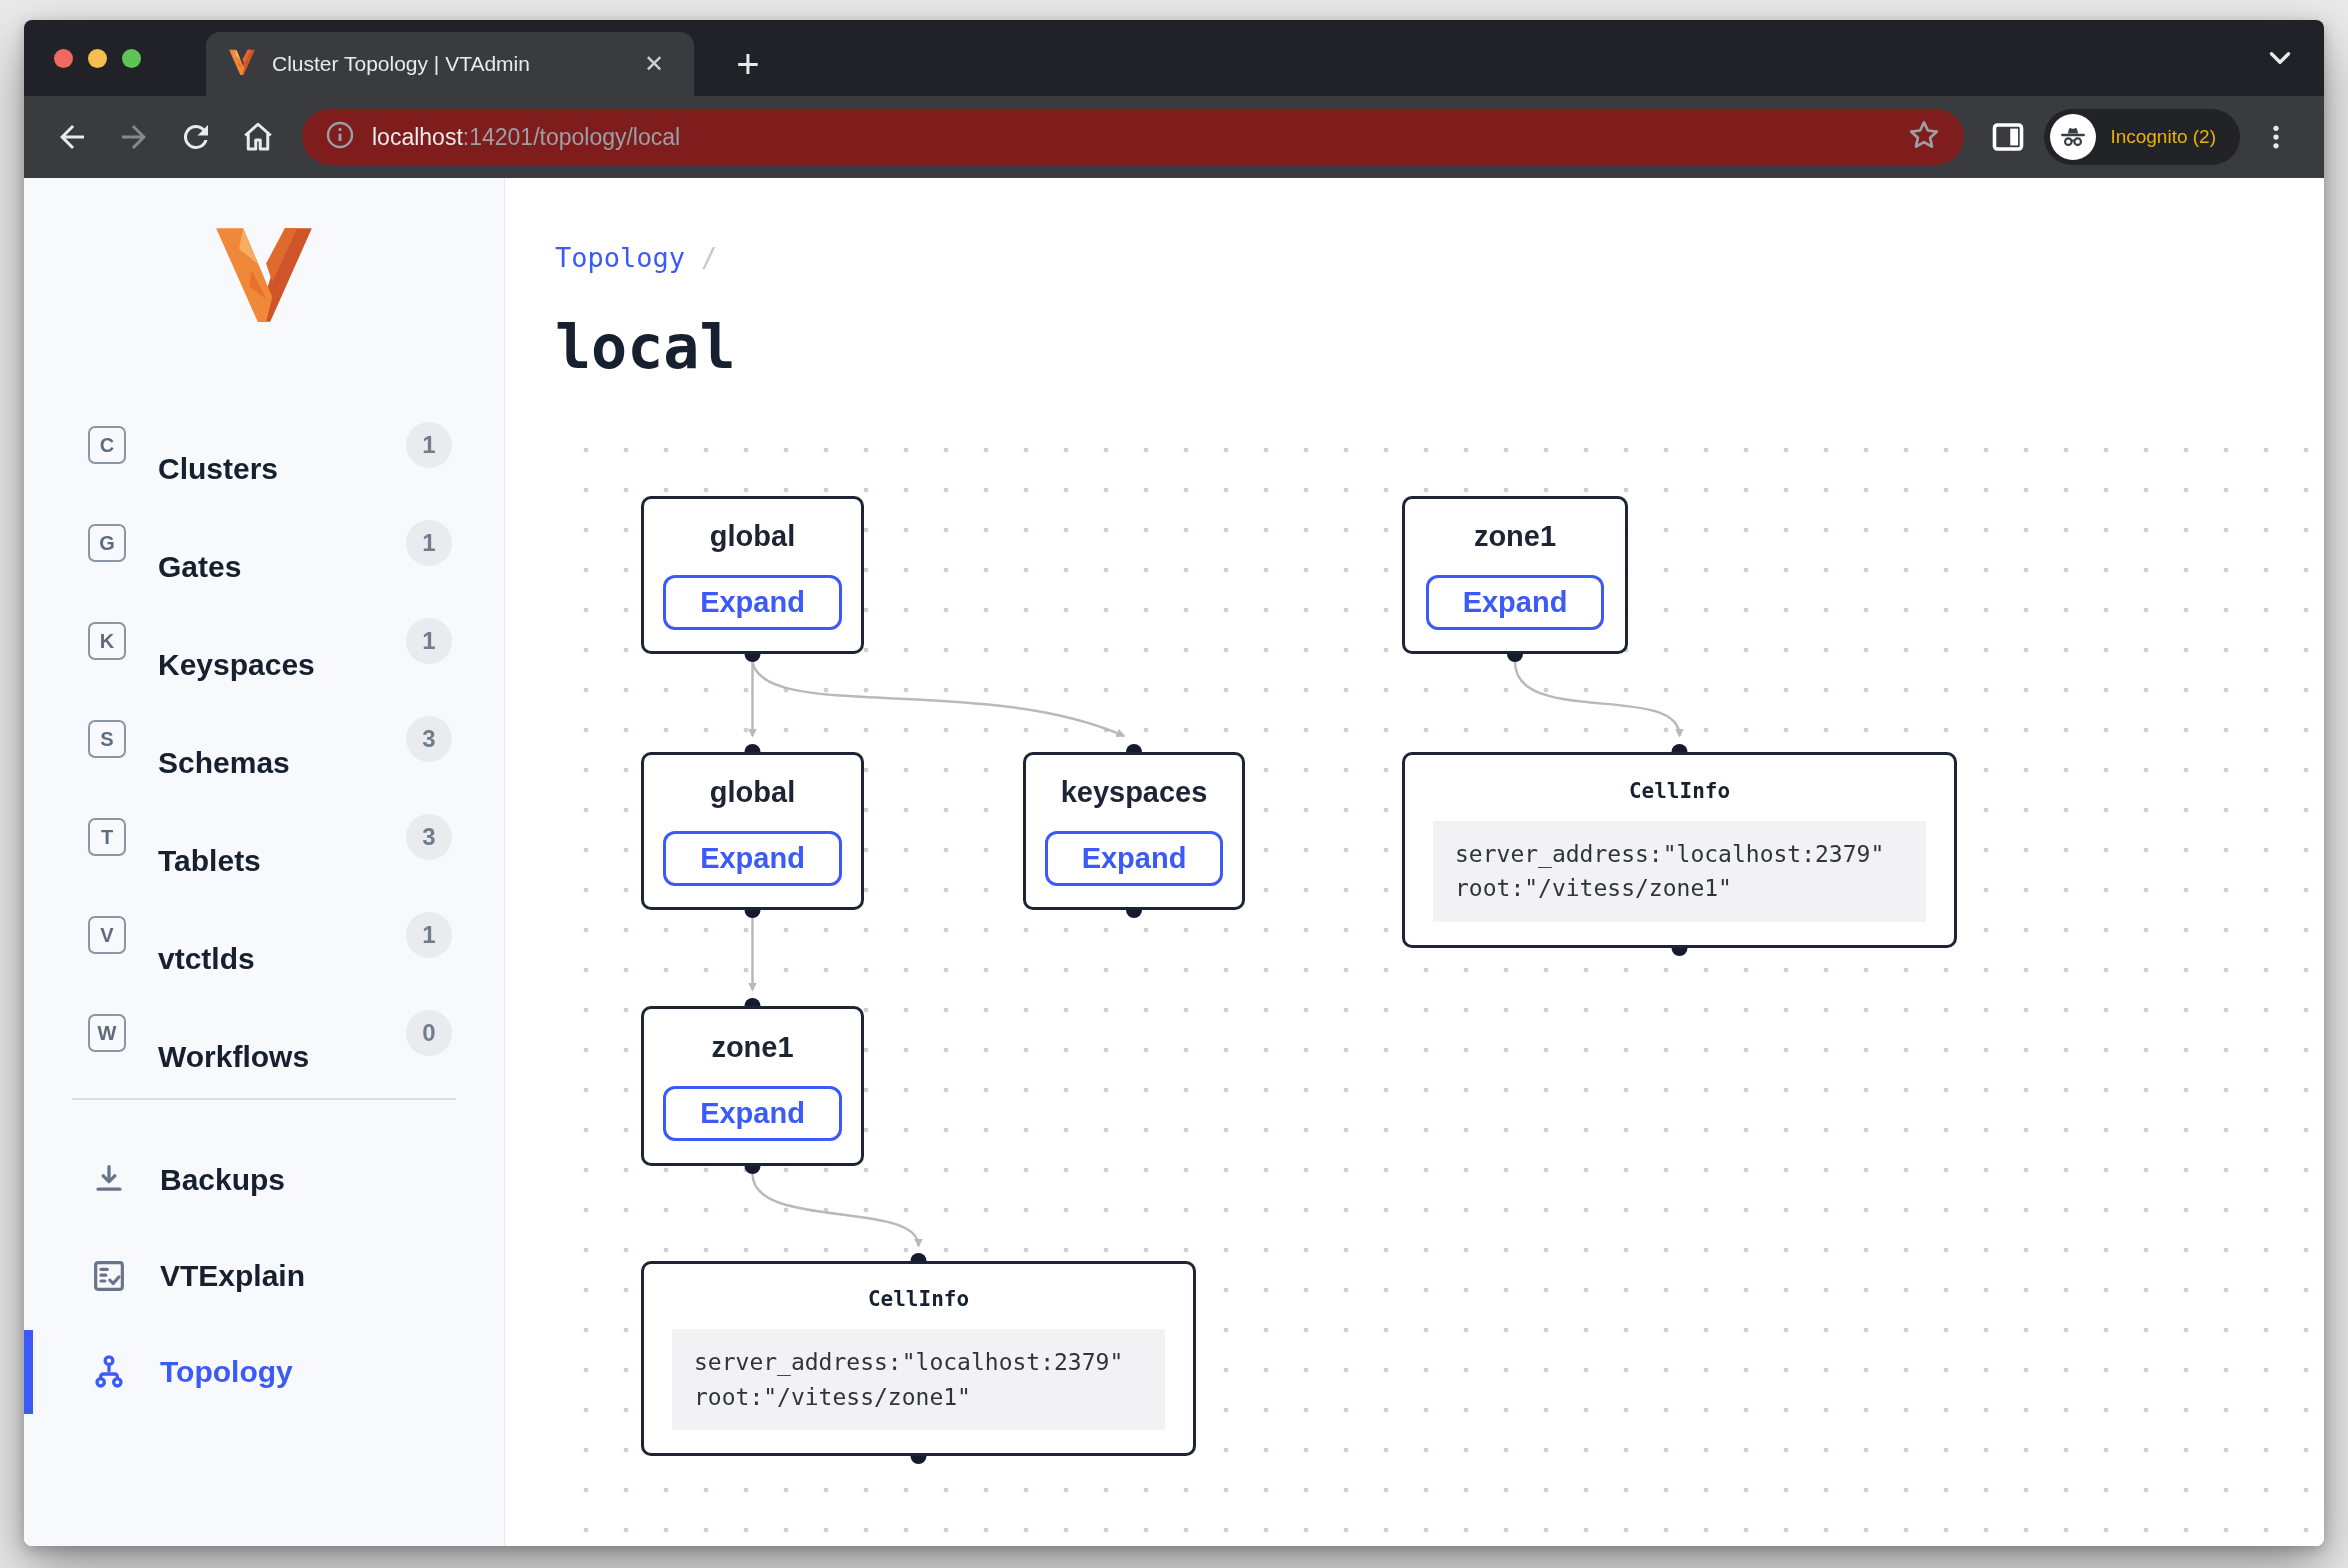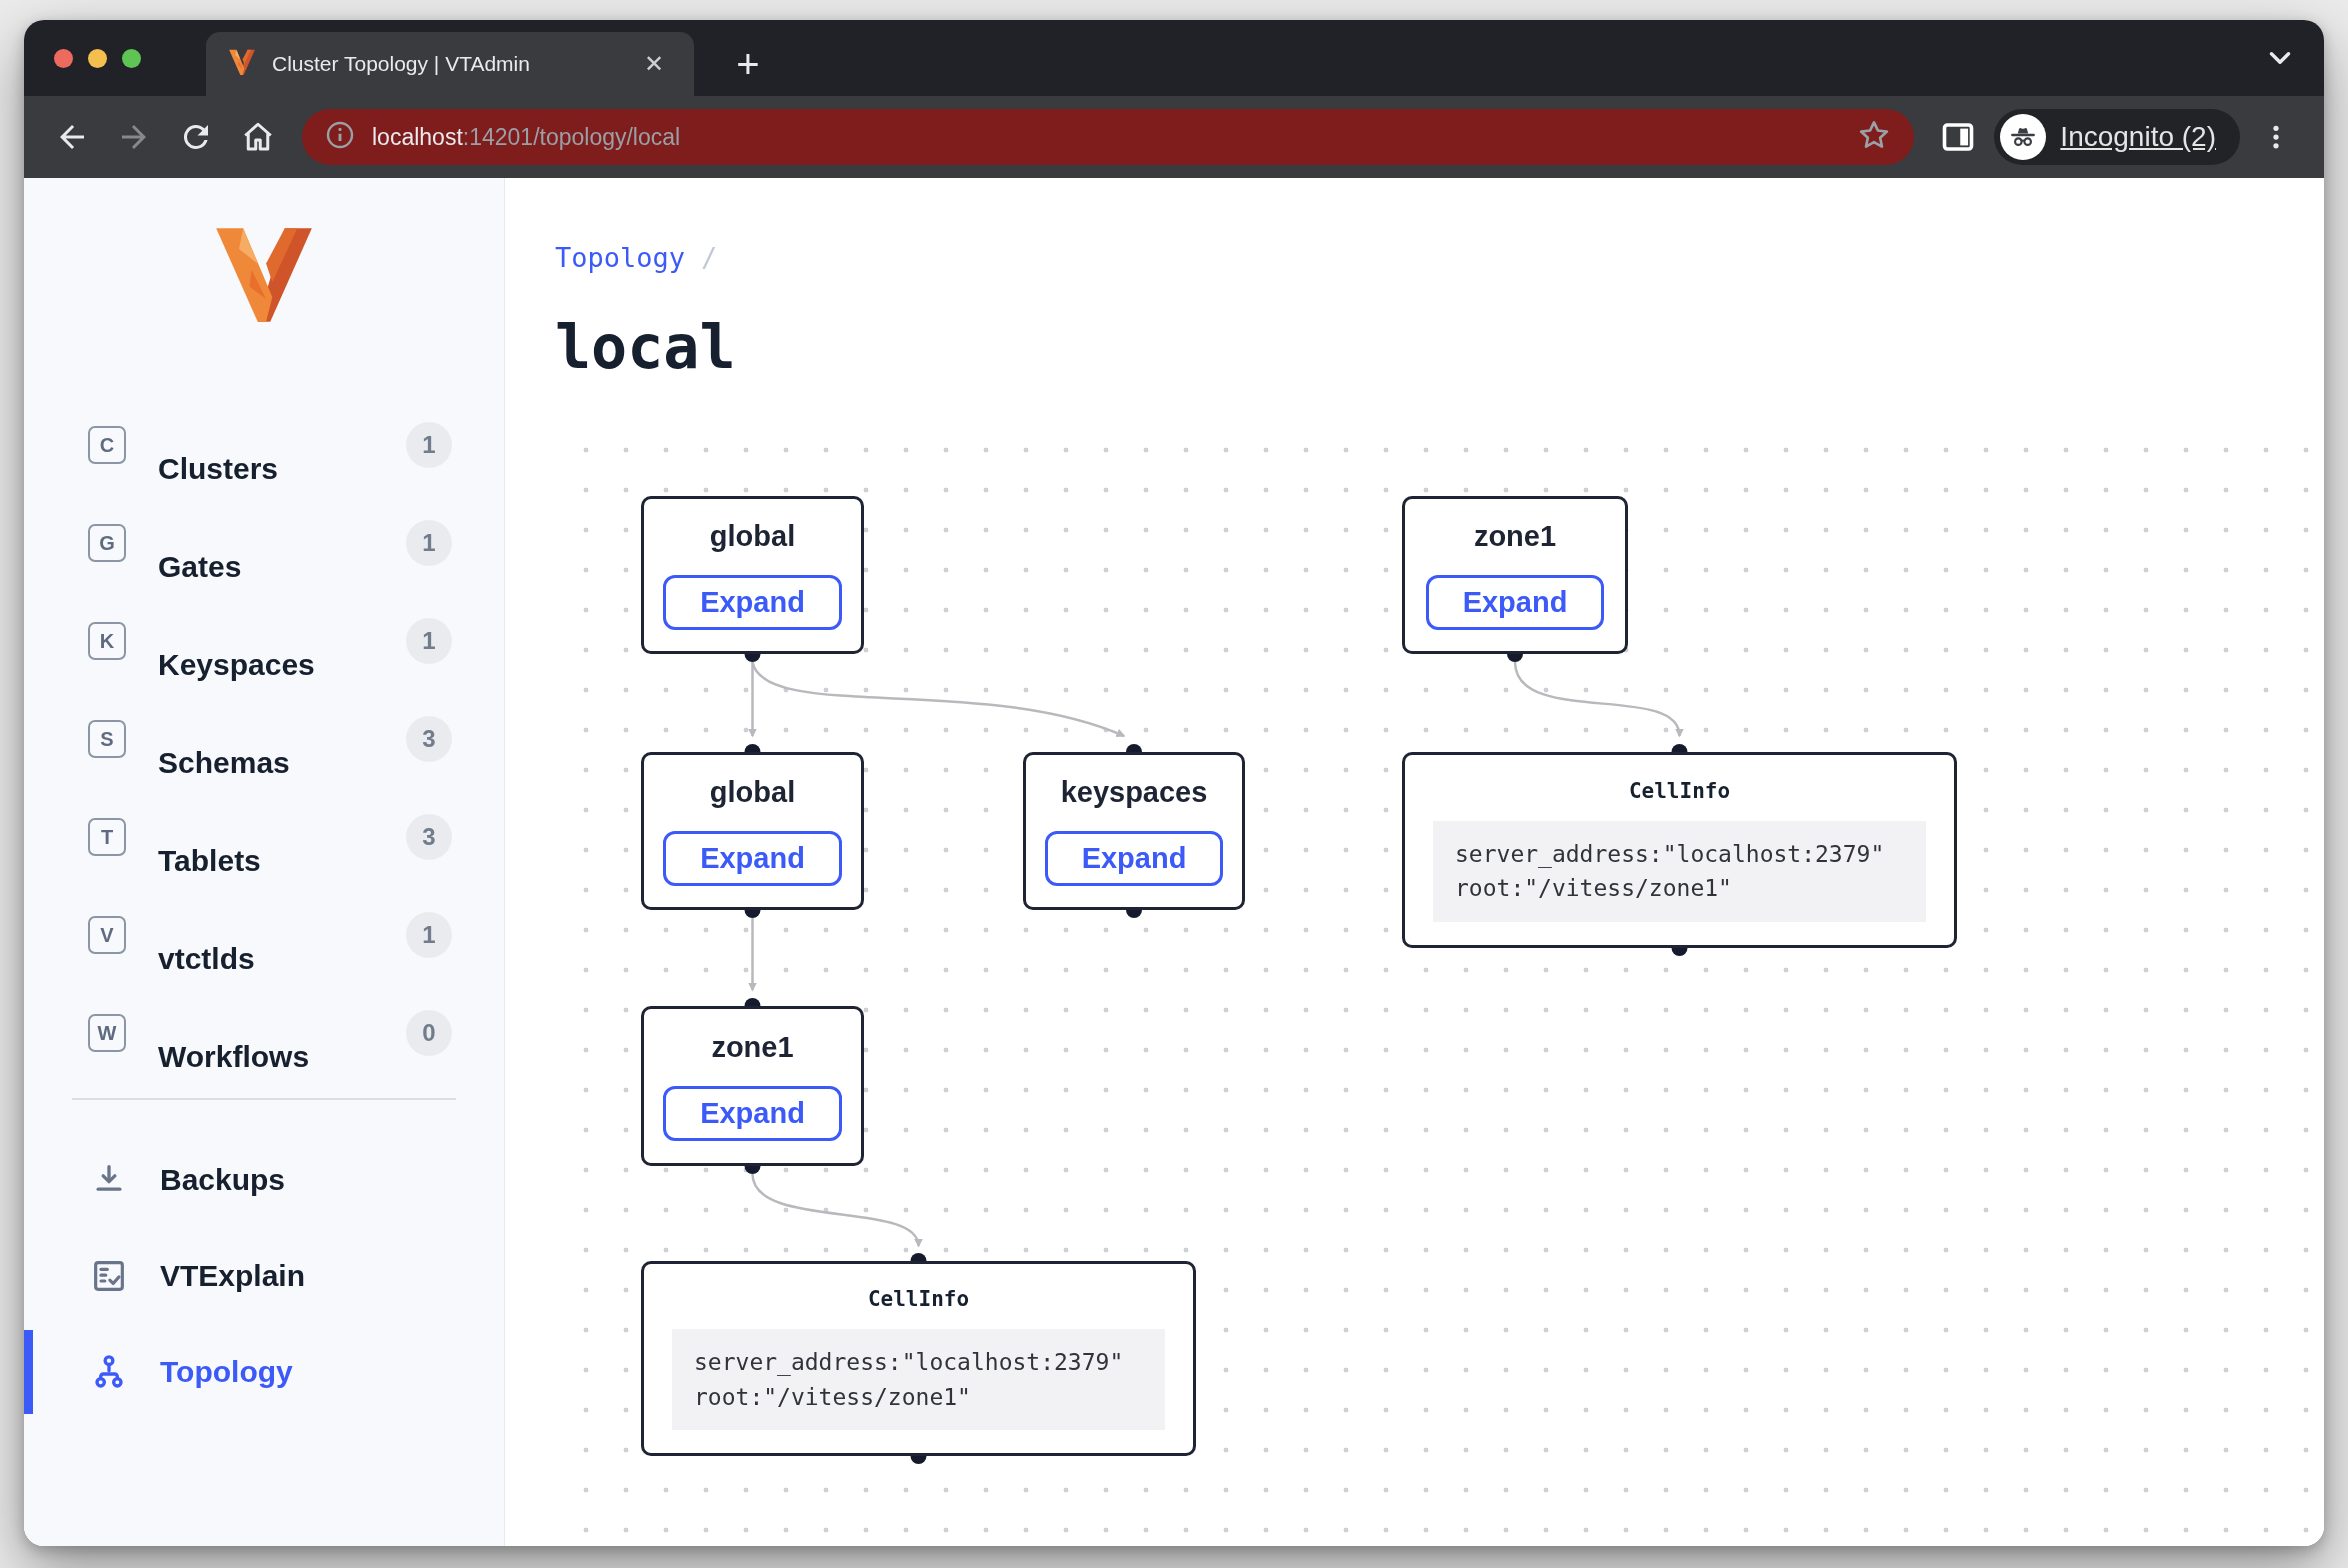--- a/index.html
+++ b/index.html
@@ -5,21 +5,21 @@
   * { margin:0; padding:0; box-sizing:border-box; }
   html,body { width:2348px; height:1568px; }
   body {
     background:#ebebeb;
     font-family:"Liberation Sans", sans-serif;
     position:relative;
     overflow:hidden;
   }
   .window {
     position:absolute; left:24px; top:20px; width:2300px; height:1526px;
-    border-radius:20px; overflow:hidden;
+    border-radius:8px; overflow:hidden;
     box-shadow:0 24px 60px rgba(0,0,0,.38), 0 4px 14px rgba(0,0,0,.22);
     background:#fff;
   }
   
   .tabbar {
     height:76px; background:#212227; display:flex; align-items:center; position:relative;
   }
   .lights { display:flex; gap:15px; margin-left:30px; }
   .light { width:19px; height:19px; border-radius:50%; }
   .light.red{ background:#ed6a5e; } .light.yellow{ background:#f4bf4f; } .light.green{ background:#5ec454; }
@@ -46,21 +46,21 @@
     display:flex; align-items:center; padding:0 22px; margin:0 8px; min-width:0;
   }
   .url-text { font-size:23px; margin-left:16px; white-space:nowrap; overflow:hidden; flex:1; }
   .url-host { color:#e8eaed; }
   .url-rest { color:#9aa0a6; }
   .incog-badge {
     height:56px; background:#222327; border-radius:28px; display:flex; align-items:center;
     padding:0 24px 0 6px; gap:14px; flex:0 0 auto;
   }
   .incog-circle { width:46px; height:46px; border-radius:50%; background:#fff; display:flex; align-items:center; justify-content:center; }
-  .incog-label { color:#e5e5e5; font-size:28px; white-space:nowrap;text-decoration:underline; }
+  .incog-label { color:#eab308; font-size:19px; white-space:nowrap; }
   
   .appbody { display:flex; height:1368px; background:#fff; }
   .sidebar {
     width:481px; background:#f8f9fc; border-right:1px solid #e7e9ef; position:relative; flex:0 0 auto;
   }
   .logo-wrap { display:flex; justify-content:center; margin-top:44px; height:104px; }
   .side-nav { margin-top:86px; }
   .side-item {
     height:66px; margin-bottom:32px; display:flex; align-items:center;
     padding-left:64px; position:relative; text-decoration:none; cursor:pointer;

